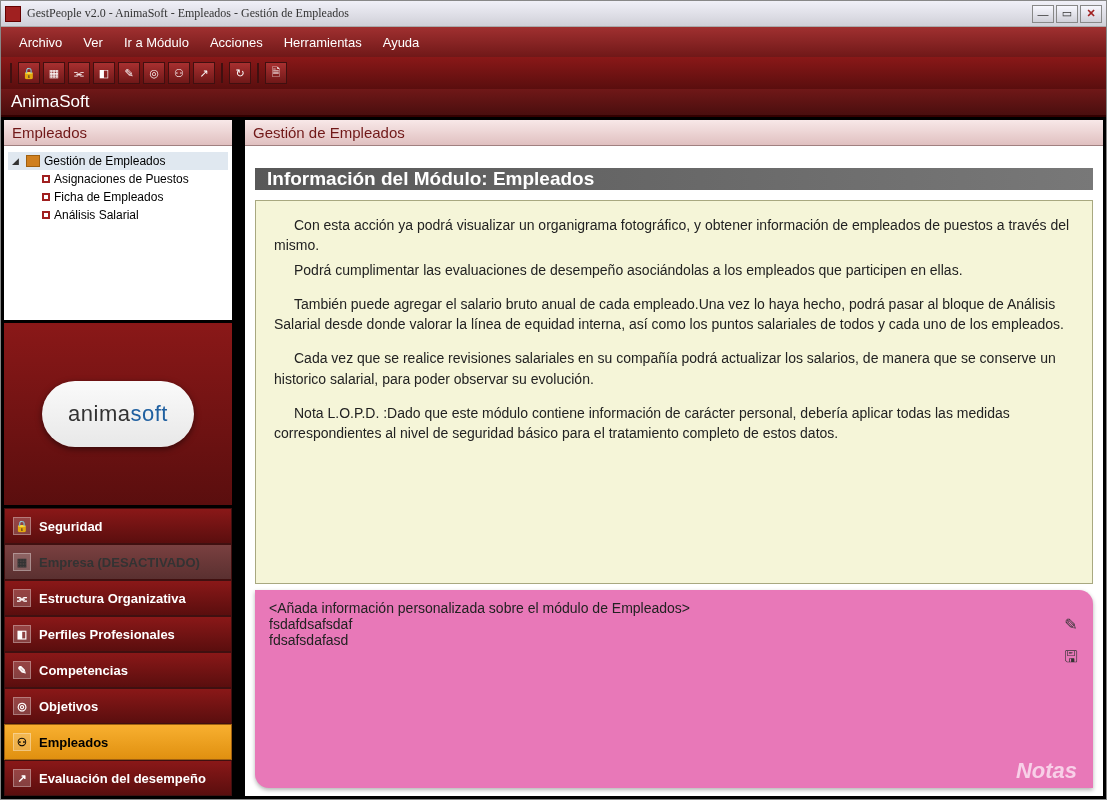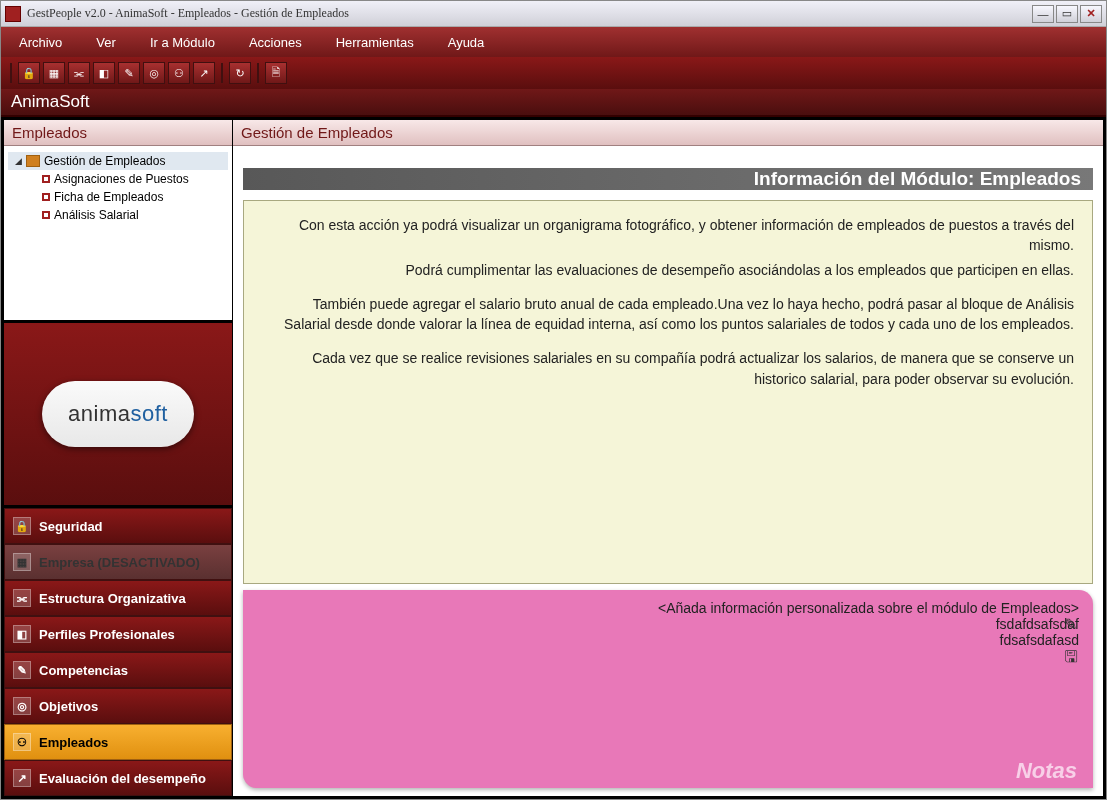--- a/index.html
+++ b/index.html
@@ -7,30 +7,30 @@
 
 .window { width: 1107px; height: 800px; display: flex; flex-direction: column; background: linear-gradient(to bottom, #e8e8f0, #d8d8e0); border: 1px solid #888; }
 
 .titlebar { height: 26px; background: linear-gradient(to bottom, #f0f0f8, #d0d0d8); display: flex; align-items: center; padding: 0 4px; border-bottom: 1px solid #aaa; }
 .titlebar .app-icon { width: 16px; height: 16px; background: #a02020; margin-right: 6px; border: 1px solid #600; }
 .titlebar .title-text { flex: 1; color: #333; font-size: 12px; font-family: Liberation Serif, serif; }
 .titlebar .wbtns { display: flex; gap: 2px; }
 .titlebar .wbtn { width: 22px; height: 18px; background: linear-gradient(to bottom, #f8f8ff, #d0d0d8); border: 1px solid #888; display: flex; align-items: center; justify-content: center; font-size: 11px; color: #333; cursor: pointer; }
 .titlebar .wbtn.close { color: #a02020; font-weight: bold; }
 
-.menubar { height: 30px; background: linear-gradient(to bottom, #a03030, #701818); display: flex; align-items: center; padding: 0 8px; gap: 14px; }
+.menubar { height: 30px; background: linear-gradient(to bottom, #a03030, #701818); display: flex; align-items: center; padding: 0 8px; gap: 1px; }
 .menubar .menu-item { color: #fff; padding: 4px 10px; cursor: pointer; font-size: 13px; }
 
 .toolbar { height: 32px; background: linear-gradient(to bottom, #8a1818, #5a0e0e); display: flex; align-items: center; padding: 0 6px; gap: 3px; }
 .toolbar .tbtn { width: 22px; height: 22px; background: linear-gradient(to bottom, #a83030, #701818); border: 1px solid #401010; display: flex; align-items: center; justify-content: center; cursor: pointer; color: #fff; font-size: 11px; }
 .toolbar .tsep { width: 2px; height: 20px; background: #401010; margin: 0 3px; }
 
 .app-header { height: 28px; background: linear-gradient(to bottom, #701818, #4a0e0e); color: #fff; font-size: 17px; display: flex; align-items: center; padding: 0 10px; border-bottom: 2px solid #300; }
 
-.main-area { flex: 1; display: flex; background: #000; padding: 3px; gap: 1px; min-height: 0; text-align: right; }
+.main-area { flex: 1; display: flex; background: #000; padding: 3px; gap: 13px; min-height: 0; }
 
 .left-col { width: 228px; display: flex; flex-direction: column; gap: 3px; }
 .right-col { flex: 1; display: flex; flex-direction: column; background: #fff; min-height: 0; }
 
 .panel { background: #fff; display: flex; flex-direction: column; }
 .panel-head { height: 26px; background: linear-gradient(to bottom, #f8e8e8, #e0c0c0); color: #701818; font-size: 15px; display: flex; align-items: center; padding: 0 8px; border-bottom: 1px solid #a08080; }
 
 .tree { flex: 1; padding: 6px 4px; background: #fff; font-size: 12px; overflow: auto; }
 .tree-row { display: flex; align-items: center; padding: 2px 4px; cursor: pointer; gap: 4px; }
 .tree-row.selected { background: #e0e8f0; }
@@ -180,20 +180,21 @@
 
     <div class="right-col">
       <div class="content-head">Gestión de Empleados</div>
       <div class="module-title">Información del Módulo:  Empleados</div>
 
       <div class="info-box">
         <p>Con esta acción ya podrá visualizar un organigrama fotográfico, y obtener información de empleados de puestos a través del mismo.</p>
         <p>Podrá cumplimentar las evaluaciones de desempeño asociándolas a los empleados que participen en ellas.</p>
         <p class="gap">También puede agregar el salario bruto anual de cada empleado.Una vez lo haya hecho, podrá pasar al bloque de Análisis Salarial desde donde valorar la línea de equidad interna, así como los puntos salariales de todos y cada uno de los empleados.</p>
         <p class="gap">Cada vez que se realice revisiones salariales en su compañía podrá actualizar los salarios, de manera que se conserve un historico salarial, para poder observar su evolución.</p>
+        <p class="gap">Nota L.O.P.D. :Dado que este módulo contiene información de carácter personal, debería aplicar todas las medidas correspondientes al nivel de seguridad básico para el tratamiento completo de estos datos.</p>
       </div>
 
       <div class="notes-box">
         <span class="nline">&lt;Añada información personalizada sobre el módulo de Empleados&gt;</span>
         <span class="nline">fsdafdsafsdaf</span>
         <span class="nline">fdsafsdafasd</span>
         <div class="notes-tools">
           <div class="nt">✎</div>
           <div class="nt">🖫</div>
         </div>

